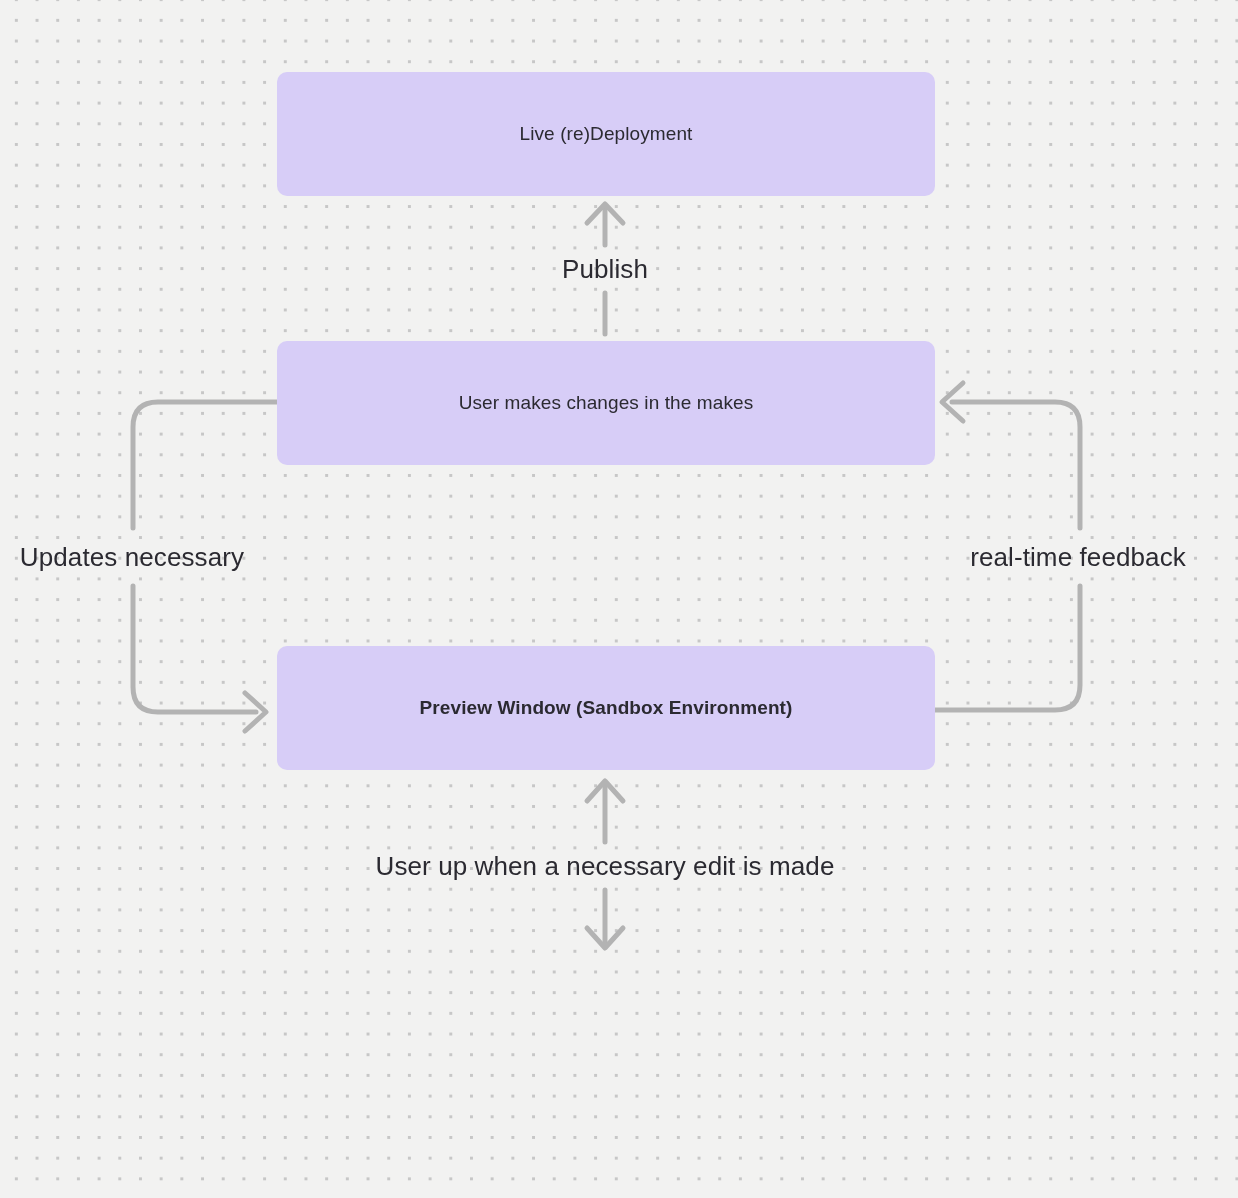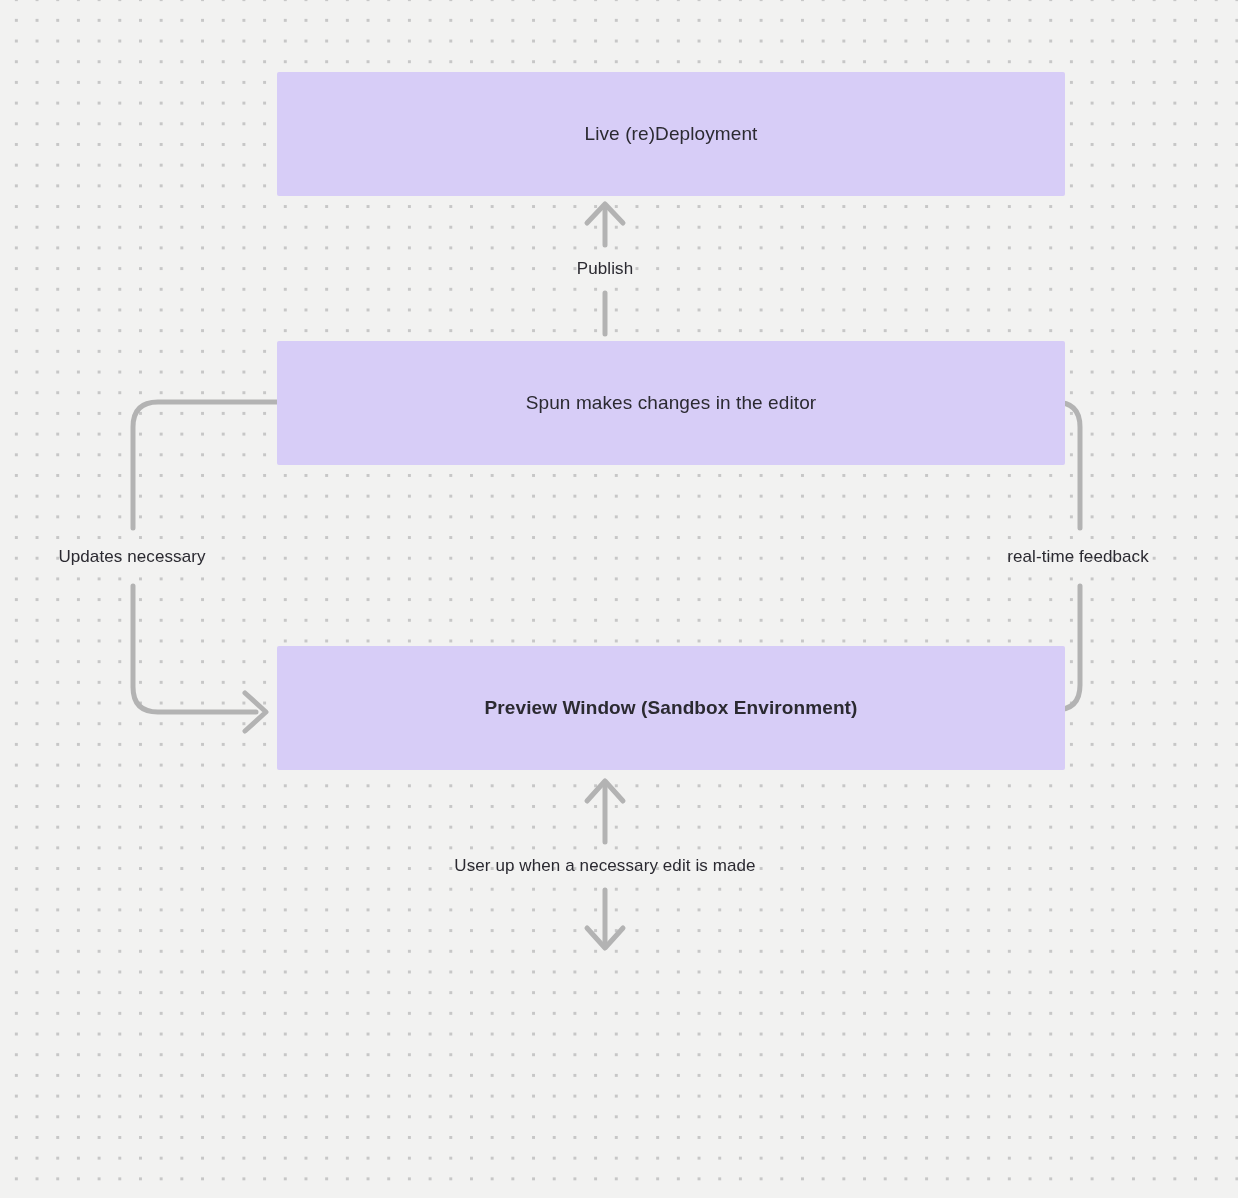--- a/index.html
+++ b/index.html
@@ -13,40 +13,40 @@
     height: 1198px;
     overflow: hidden;
     background-color: #f2f2f1;
     background-image: radial-gradient(circle, #c7c7c7 1.4px, rgba(0,0,0,0) 1.5px);
     background-size: 20.7px 20.7px;
     background-position: 6px 10px;
   }
   .node {
     position: absolute;
     left: 277px;
-    width: 788px;
+    width: 658px;
     height: 124px;
     background: #d7cdf7;
-    border-radius: 2px;
+    border-radius: 10px;
     display: flex;
     align-items: center;
     justify-content: center;
     font-size: 19px;
     color: #2b2a31;
     letter-spacing: 0.1px;
   }
   .node-1 { top: 72px; }
   .node-2 { top: 341px; }
   .node-3 { top: 646px; font-weight: bold; }
   .node-4 { top: 958px; }
   .edge-label {
     position: absolute;
     transform: translate(-50%, -50%);
     white-space: nowrap;
-    font-size: 17px;
+    font-size: 26px;
     color: #2b2a31;
     letter-spacing: 0.1px;
   }
   .label-publish  { left: 605px;  top: 269px; }
   .label-updates  { left: 132px;  top: 557px; }
   .label-realtime { left: 1078px; top: 557px; }
   .label-spunup   { left: 605px;  top: 866px; }
   svg.wires {
     position: absolute;
     inset: 0;
@@ -91,21 +91,21 @@
       <path d="M605 890 L605 943"></path>
       <path d="M587 928 L605 948 L623 928"></path>
     </g>
   </svg>
 
   <div class="node node-1">
     <span>Live (re)Deployment</span>
   </div>
 
   <div class="node node-2">
-    <span>Spun makes changes in the editor</span>
+    <span>User makes changes in the makes</span>
   </div>
 
   <div class="node node-3">
     <span>Preview Window (Sandbox Environment)</span>
   </div>
 
 
   <div class="edge-label label-publish">Publish</div>
 
   <div class="edge-label label-updates">Updates necessary</div>

